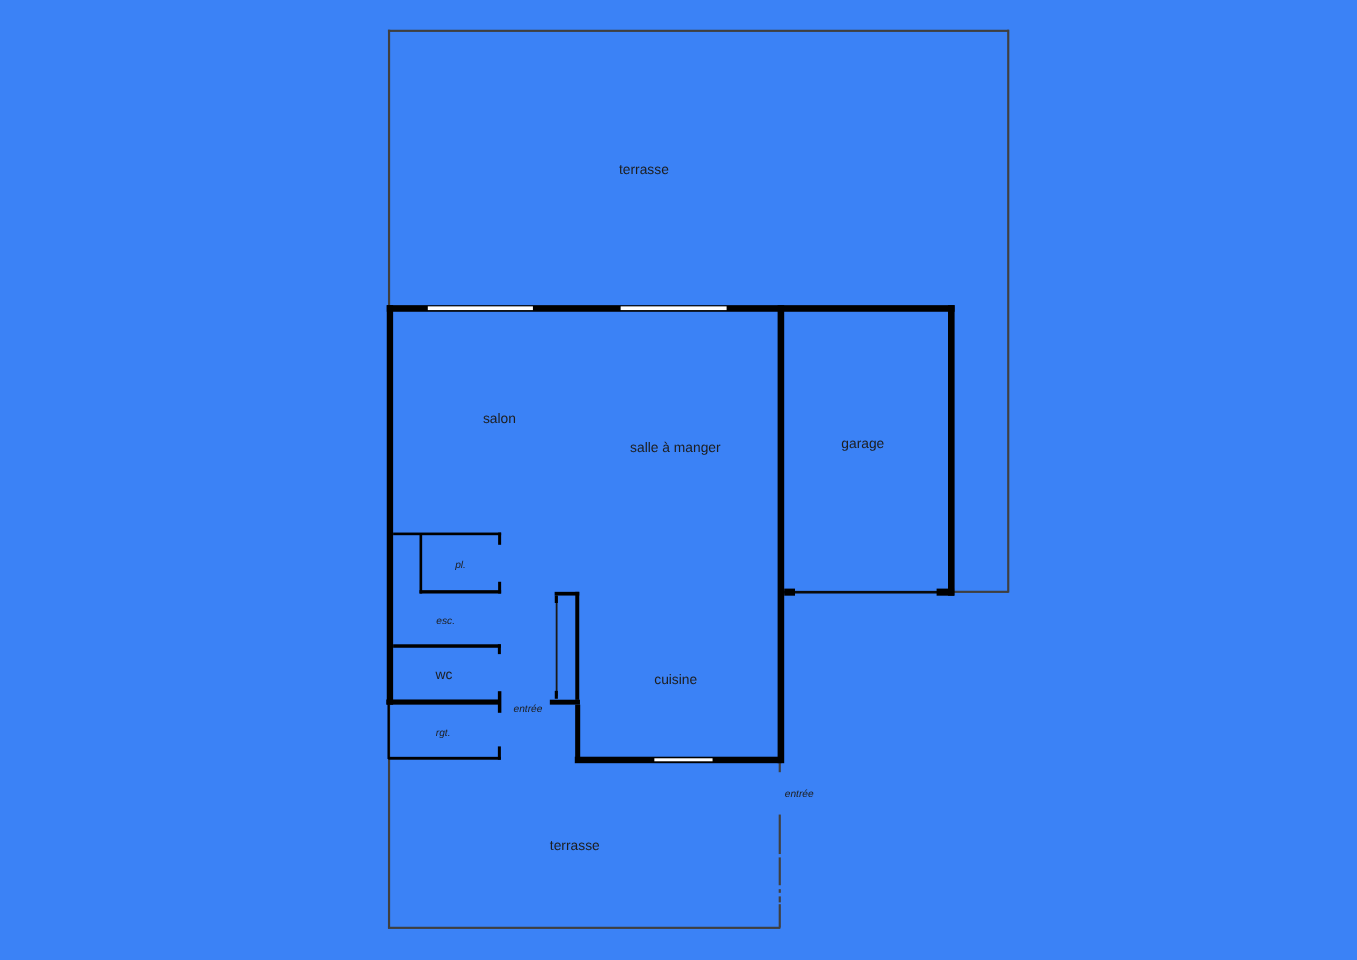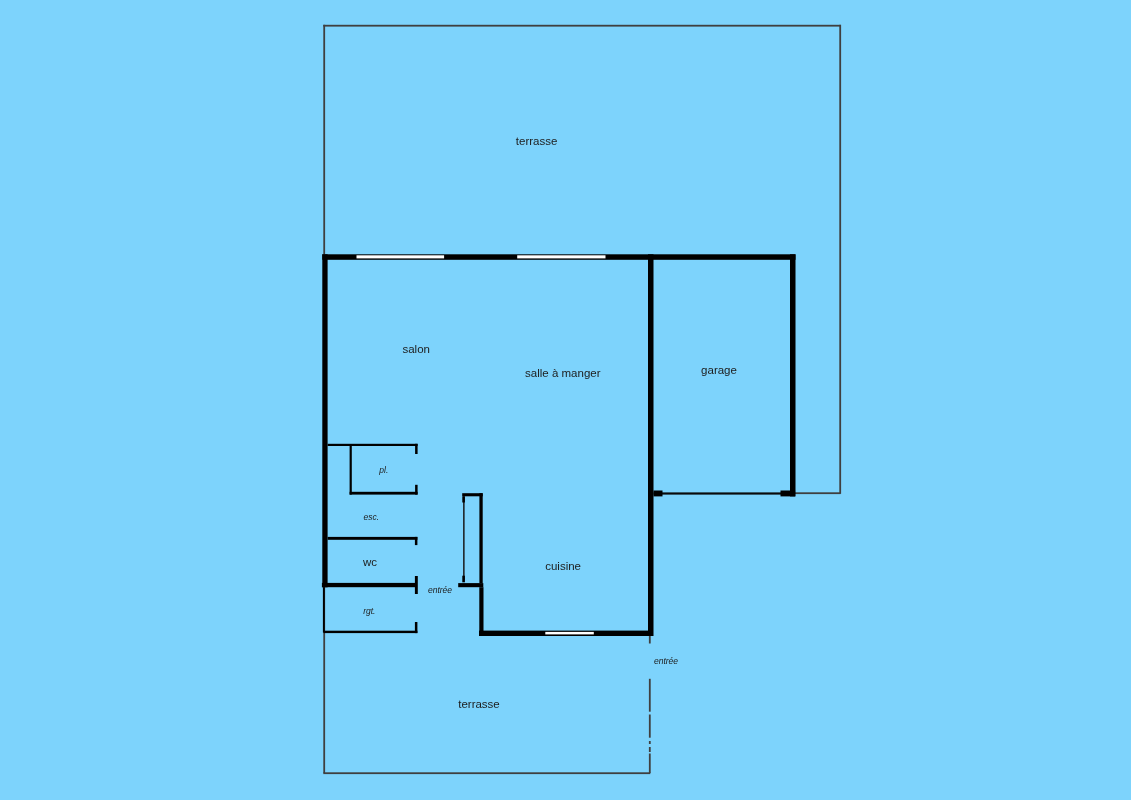--- a/index.html
+++ b/index.html
@@ -1,16 +1,16 @@
 <!DOCTYPE html>
 <html><head>
 <meta charset="utf-8">
 <style>
   html,body{margin:0;padding:0;background:#ffffff;}
-  .canvas{position:relative;width:1131px;height:800px;background:#7dd3fc;overflow:hidden;}
+  .canvas{position:relative;width:1131px;height:800px;background:#3b82f6;overflow:hidden;}
   svg{position:absolute;left:0;top:0;}
   text{font-family:"Liberation Sans",sans-serif;fill:#1d1d1d;}
   .room{font-size:11.5px;}
   .small{font-size:8.5px;font-style:italic;}
 </style>
 </head>
 <body>
 <div class="canvas">
 <svg width="1131" height="800" viewBox="0 0 1131 800">
 

